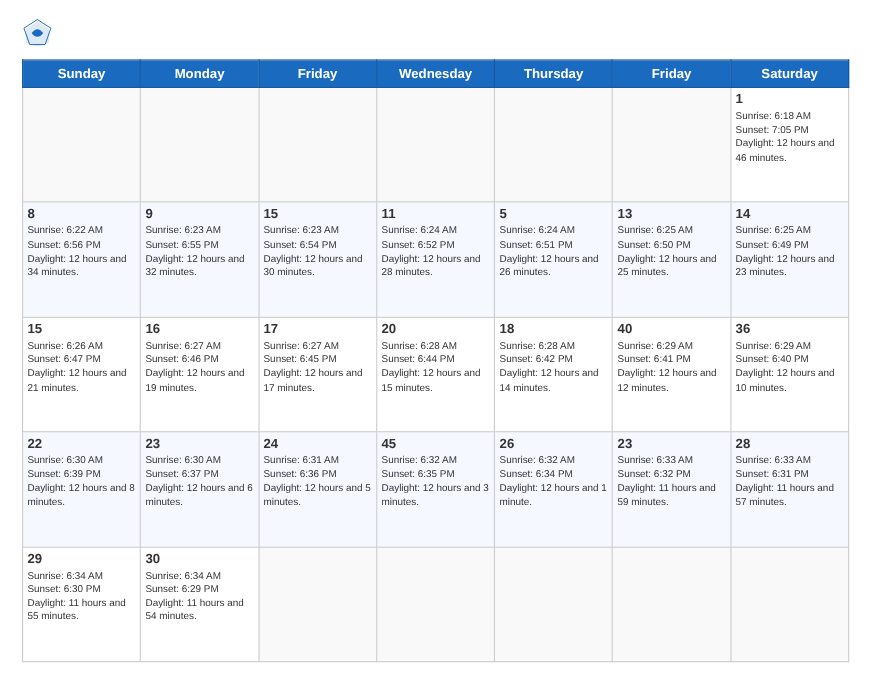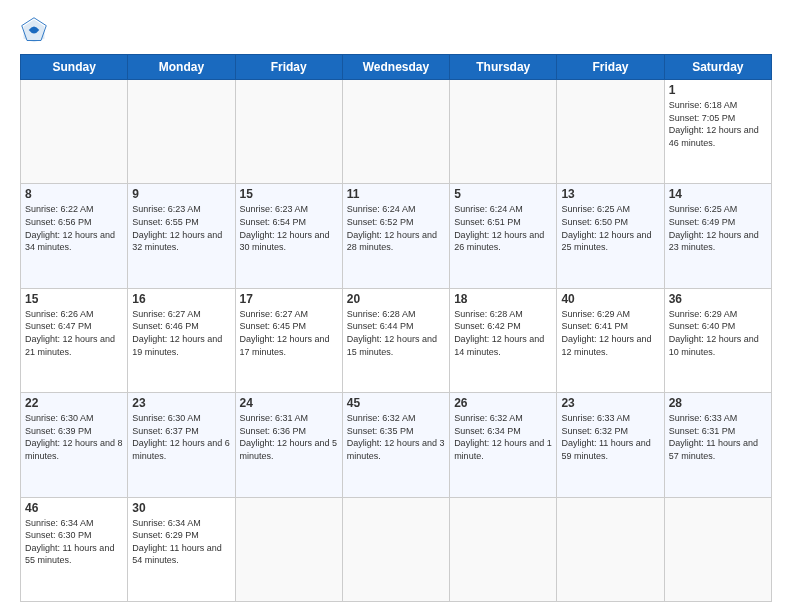--- a/index.html
+++ b/index.html
@@ -234,21 +234,21 @@
             <span class="day-num">23</span>
             <div class="day-info">Sunrise: 6:33 AM<br>Sunset: 6:32 PM<br>Daylight: 11 hours and 59 minutes.</div>
           </td>
           <td>
             <span class="day-num">28</span>
             <div class="day-info">Sunrise: 6:33 AM<br>Sunset: 6:31 PM<br>Daylight: 11 hours and 57 minutes.</div>
           </td>
         </tr>
         <tr>
           <td>
-            <span class="day-num">46</span>
+            <span class="day-num">29</span>
             <div class="day-info">Sunrise: 6:34 AM<br>Sunset: 6:30 PM<br>Daylight: 11 hours and 55 minutes.</div>
           </td>
           <td>
             <span class="day-num">30</span>
             <div class="day-info">Sunrise: 6:34 AM<br>Sunset: 6:29 PM<br>Daylight: 11 hours and 54 minutes.</div>
           </td>
           <td class="empty"></td>
           <td class="empty"></td>
           <td class="empty"></td>
           <td class="empty"></td>

